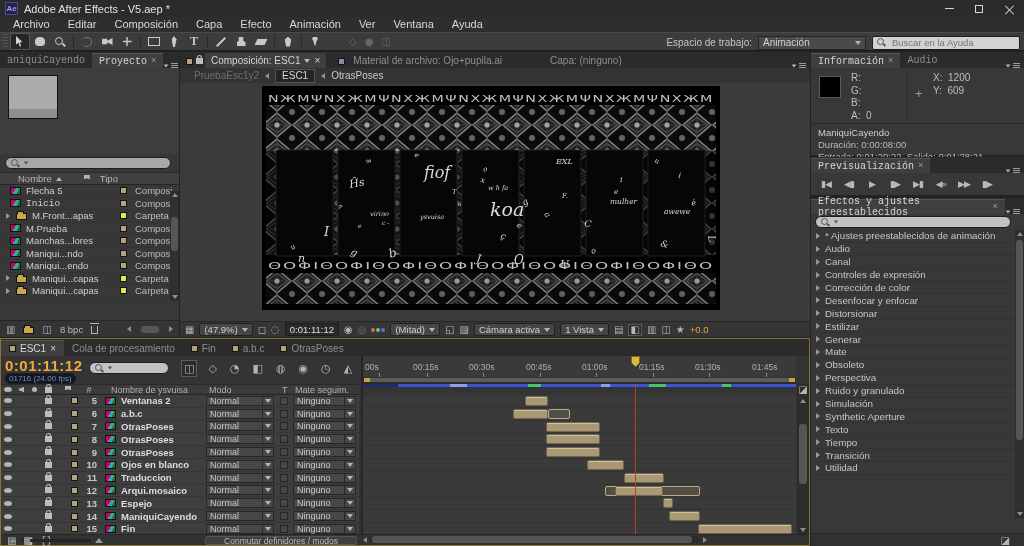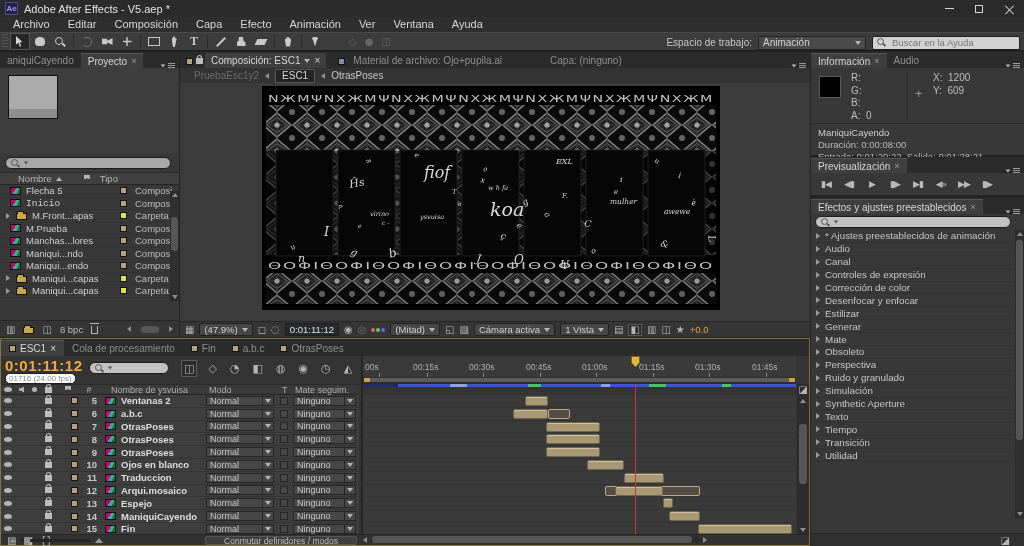--- a/index.html
+++ b/index.html
@@ -61,21 +61,21 @@
   .help-search{width:148px;height:14px;background:#d2d2d2;border:1px solid #1d1d1d;border-radius:2px;
                display:flex;align-items:center;gap:4px;padding:0 4px;}
   .help-search input{border:none;background:transparent;font-size:9.5px;color:#3c3c3c;width:120px;outline:none;font-family:"Liberation Sans",sans-serif;}
   .mag-dark{position:relative;width:9px;height:9px;flex:0 0 9px;}
   .mag-dark::before{content:"";position:absolute;left:0;top:0;width:5px;height:5px;border:1.5px solid #555;border-radius:50%;}
   .mag-dark::after{content:"";position:absolute;left:6px;top:6px;width:3px;height:1.5px;background:#555;transform:rotate(45deg);}
 
   
   .panel{position:absolute;background:#383838;}
   .ptabs{height:16px;background:#2b2b2b;display:flex;align-items:flex-end;}
-  .ptab{height:15px;display:flex;align-items:center;gap:4px;padding:0 7px;font-size:10px;color:#8f8f8f;}
+  .ptab{height:15px;display:flex;align-items:center;gap:4px;padding:0 7px;font-size:10px;color:#8f8f8f;font-family:Liberation Mono, monospace;}
   .ptab.active{background:#3f3f3f;color:#d6d6d6;border-top:1px solid #555;}
   .ptab .x{color:#9a9a9a;font-size:9px;}
   .pmenu{margin-left:auto;display:flex;align-items:center;gap:2px;padding-right:4px;}
   .pmenu .caret{transform:scale(.8);}
   .pmenu .lines{width:7px;height:5px;background:repeating-linear-gradient(#9a9a9a 0 1px,transparent 1px 2px);}
   .tansq{width:7px;height:7px;background:#b3a27a;border:1px solid #141414;}
   .lockmini{position:relative;width:7px;height:6px;background:#bdbdbd;margin-top:3px;}
   .lockmini::before{content:"";position:absolute;left:1px;top:-3px;width:3px;height:3px;border:1px solid #bdbdbd;border-bottom:none;border-radius:3px 3px 0 0;}
 
   .searchbox{height:12px;background:#a8a8a8;border:1px solid #1d1d1d;border-radius:7px;
@@ -158,21 +158,21 @@
   .fx-bottom{position:absolute;left:0;bottom:0;width:100%;height:13px;background:#313131;border-top:1px solid #262626;
              display:flex;align-items:center;justify-content:flex-end;padding:0 14px;}
 
   
   .timeline{left:0;top:338px;width:810px;height:208px;background:#343434;border:1px solid #8a7434;}
   .tl-tabs{height:17px;background:#2b2b2b;display:flex;align-items:flex-end;font-size:10px;}
   .tl-tab{height:16px;display:flex;align-items:center;gap:4px;padding:0 8px;color:#8f8f8f;}
   .tl-tab.active{background:#3f3f3f;color:#d9d9d9;border-top:1px solid #555;}
   .tl-controls{position:absolute;left:0;top:17px;width:358px;height:28px;display:flex;align-items:flex-start;}
   .tl-time{position:absolute;left:4px;top:1px;font-size:15px;font-weight:bold;color:#f0a93b;letter-spacing:.5px;}
-  .tl-frames{position:absolute;left:4px;top:17px;font-size:8px;color:#8a8a8a;background:#ffffff;border:1px solid #1f1f1f;
+  .tl-frames{position:absolute;left:4px;top:17px;font-size:8px;color:#8a8a8a;background:#0f172a;border:1px solid #1f1f1f;
              border-radius:5px;padding:0 3px;line-height:9px;}
   .tl-search{position:absolute;left:88px;top:6px;width:80px;}
   .tl-btns{position:absolute;left:180px;top:4px;display:flex;align-items:center;gap:9px;}
   .tlbtn{color:#b5b5b5;font-size:11px;font-family:"DejaVu Sans",sans-serif;padding:1px 2px;}
   .tlbtn.boxed{border:1px solid #5c5c5c;background:#2b2b2b;}
   .tl-header{position:absolute;left:0;top:45px;width:358px;height:11px;background:#3a3a3a;border-top:1px solid #2a2a2a;
              border-bottom:1px solid #262626;display:flex;align-items:center;font-size:9px;color:#b0b0b0;}
   .eyeico{width:8px;height:5px;background:#b5b5b5;border-radius:50%;}
   .spkico{width:5px;height:6px;background:#b5b5b5;clip-path:polygon(0 30%,40% 30%,100% 0,100% 100%,40% 70%,0 70%);}
   .dotico{width:5px;height:5px;border-radius:50%;background:#b5b5b5;}
@@ -661,20 +661,24 @@
         <div class="fxrow">
           <span class="tri"></span>
           <span>Corrección de color</span>
         </div>
         <div class="fxrow">
           <span class="tri"></span>
           <span>Desenfocar y enfocar</span>
         </div>
         <div class="fxrow">
           <span class="tri"></span>
+          <span>Distorsionar</span>
+        </div>
+        <div class="fxrow">
+          <span class="tri"></span>
           <span>Estilizar</span>
         </div>
         <div class="fxrow">
           <span class="tri"></span>
           <span>Generar</span>
         </div>
         <div class="fxrow">
           <span class="tri"></span>
           <span>Mate</span>
         </div>

